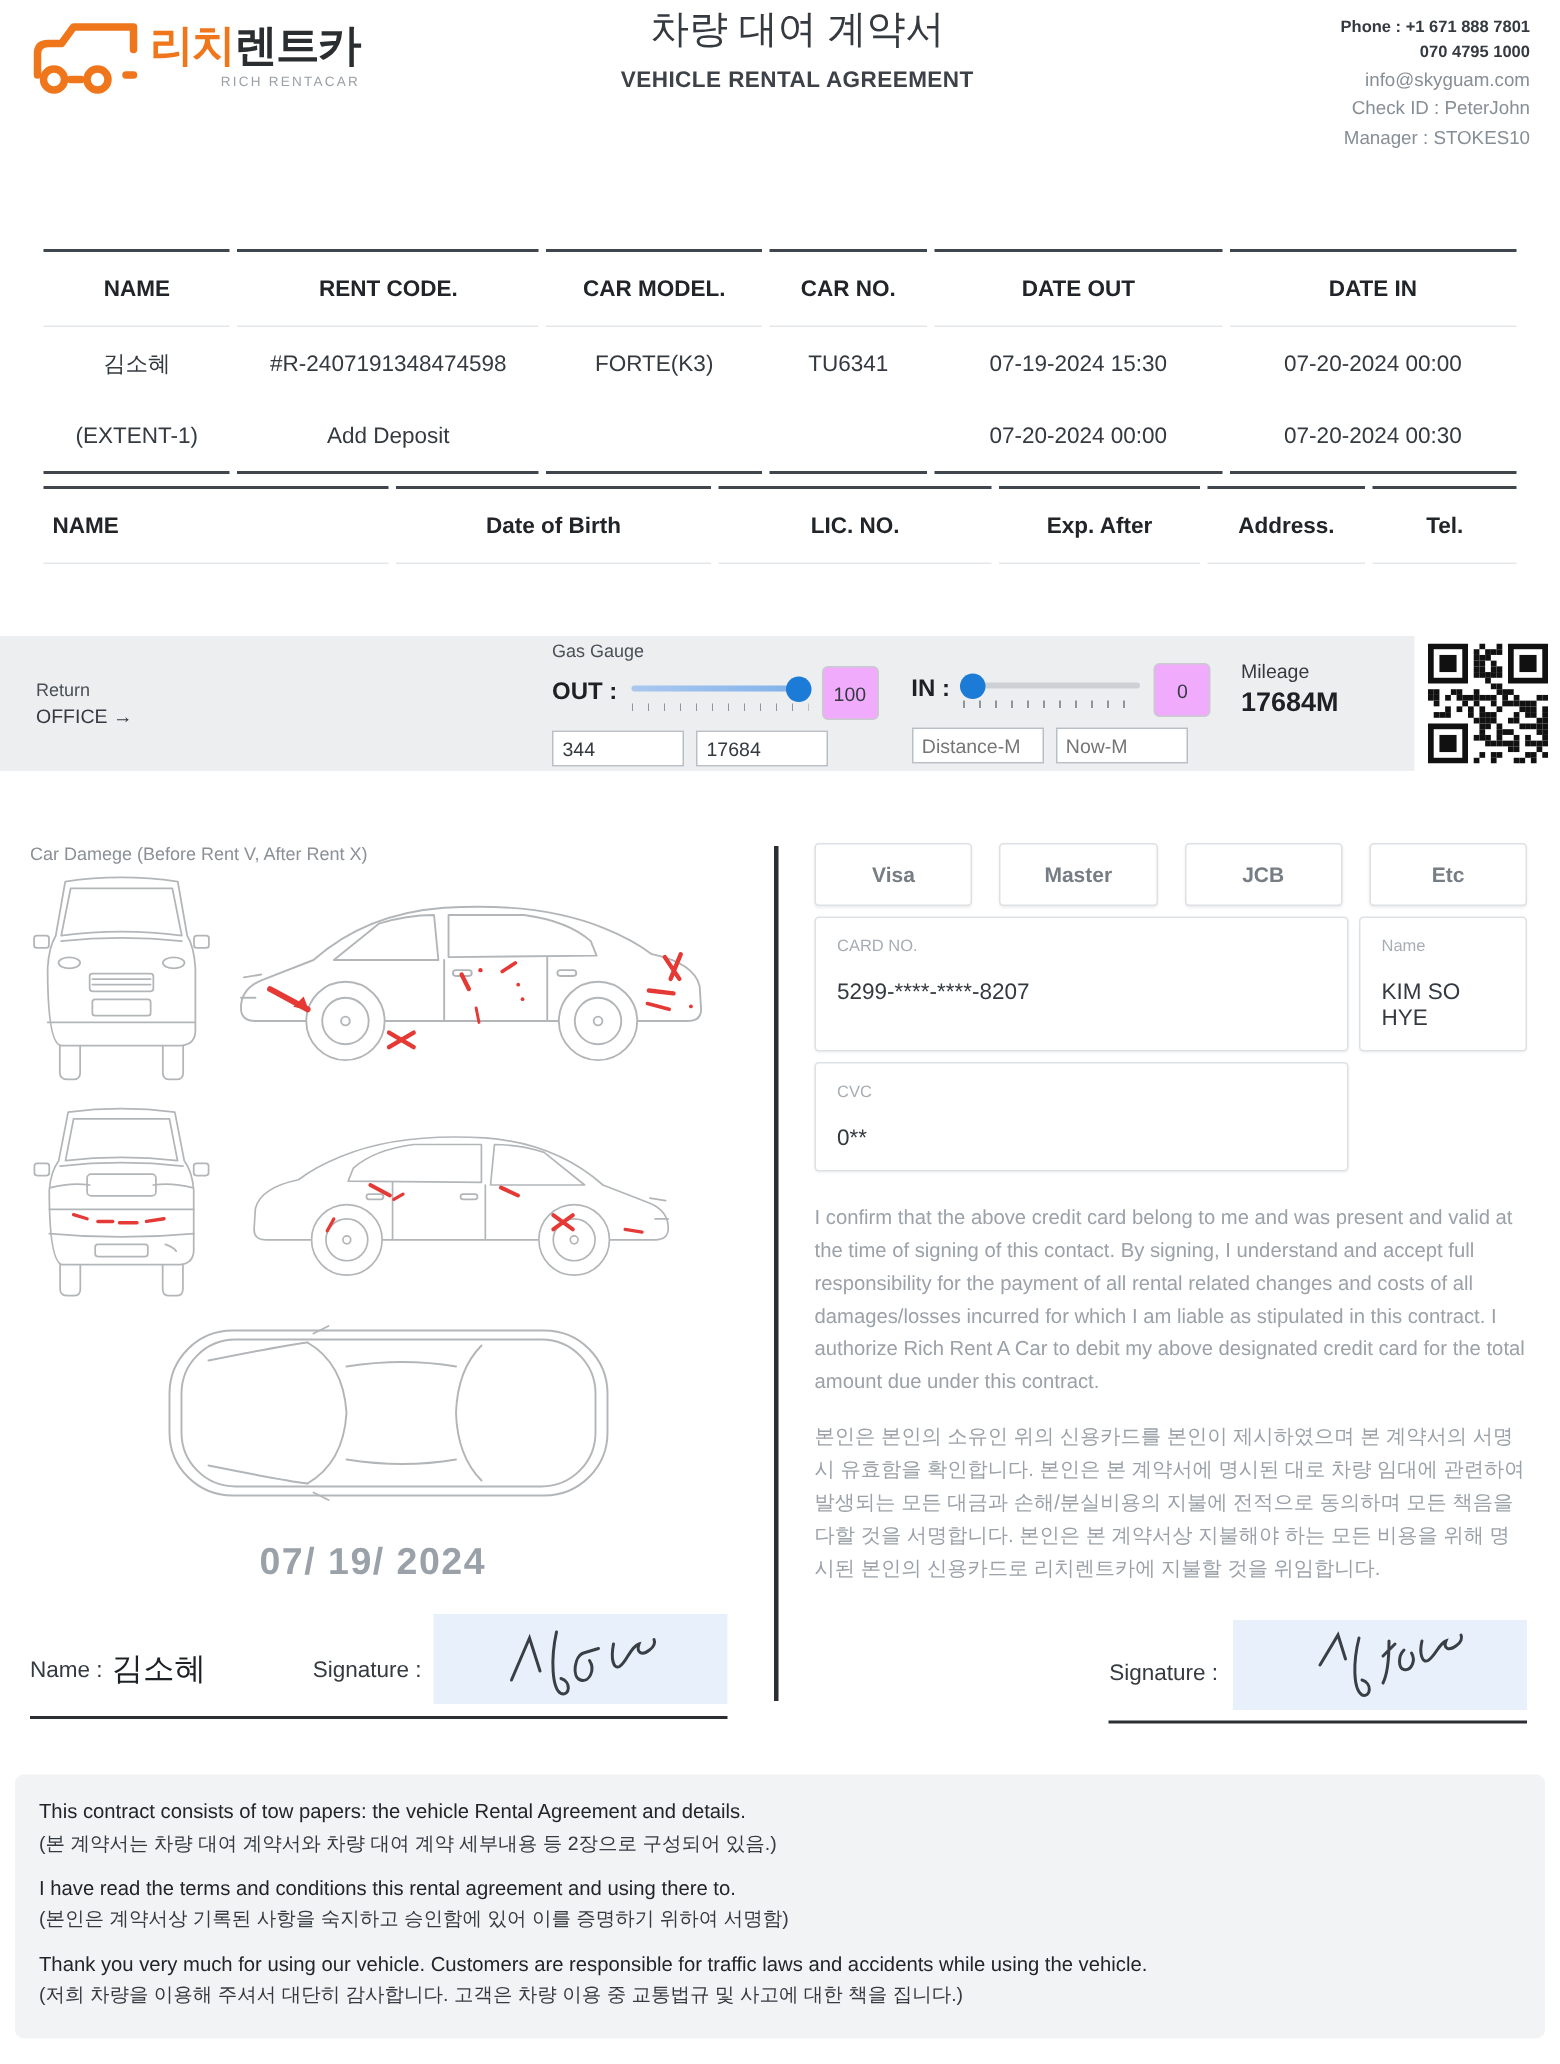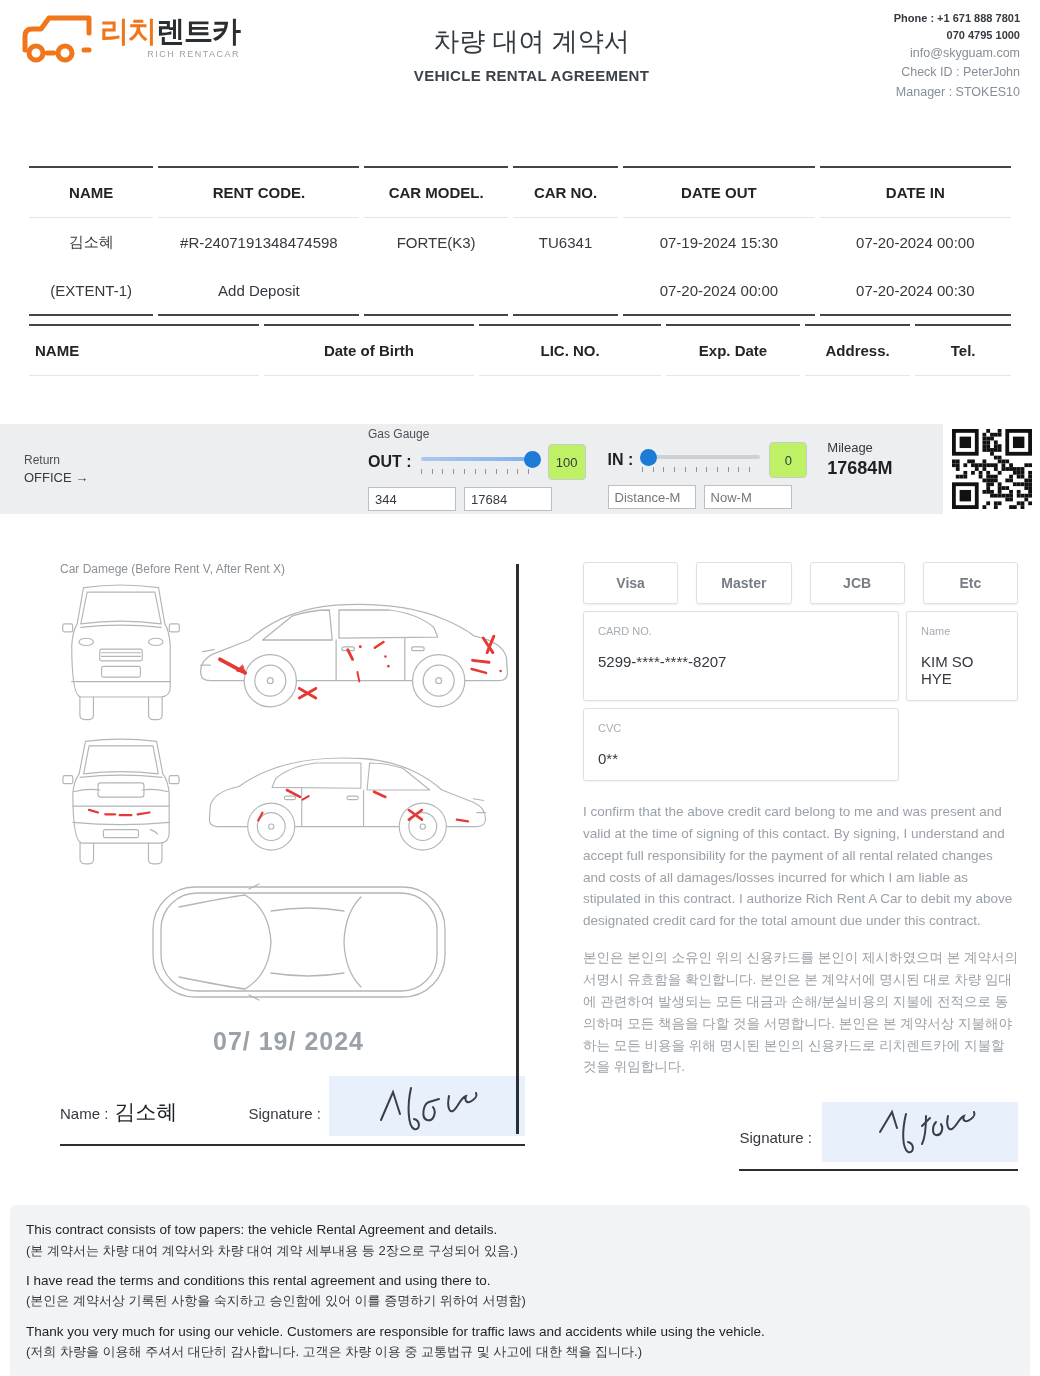--- a/index.html
+++ b/index.html
@@ -9,21 +9,21 @@
     font-family:"Liberation Sans", sans-serif;
   }
   
   .header { position:relative; height:112px; padding:10px 20px 0; display:flex; align-items:flex-start; }
   .logo-wrap { display:flex; align-items:center; position:relative; z-index:2; }
   .logo-text { margin-left:6px; }
   .logo-line1 { font-size:29px; font-weight:bold; line-height:1; letter-spacing:-1px; }
   .logo-ko-orange { color:#f0761c; }
   .logo-ko-dark { color:#2b2e31; }
   .logo-sub { font-size:9px; color:#9aa0a6; letter-spacing:1.5px; text-align:right; margin-top:3px; }
-  .title-block { position:absolute; left:0; right:0; top:24px; text-align:center; z-index:1;padding-left:23px; }
+  .title-block { position:absolute; left:0; right:0; top:2px; text-align:center; z-index:1;padding-left:23px; }
   .title-ko { font-size:26px; color:#343a40; }
   .title-en { font-size:15px; font-weight:bold; color:#3c4248; margin-top:8px; letter-spacing:.3px; }
   .contact { margin-left:auto; text-align:right; line-height:1.55; font-size:12.5px; color:#868e96; position:relative; z-index:2; }
   .contact .strong { font-size:11px; font-weight:bold; color:#343a40; }
   
   .tbl { width:calc(100% - 48px); margin:0 24px; border-collapse:separate; border-spacing:5px 0; }
   .tbl th { border-top:2px solid #40464d; border-bottom:1px solid #e4e7ea; padding:16px 4px; font-size:15px; color:#212529; text-align:center; font-weight:bold; }
   .tbl td { padding:15px 4px; font-size:15px; color:#343a40; text-align:center; }
   .tbl.rental { margin-top:54px; }
   .tbl.rental tbody tr:last-child td { border-bottom:2px solid #40464d; }
@@ -39,31 +39,31 @@
   .gas-col { display:flex; flex-direction:column; }
   .gas-label { font-size:12px; color:#495057; margin-bottom:3px; }
   .slider-row { display:flex; align-items:center; gap:9px; }
   .io-label { font-size:16px; font-weight:bold; color:#1d2125; }
   .slider { position:relative; width:118px; height:16px; }
   .track { position:absolute; top:6px; left:0; right:0; height:4px; border-radius:2px; background:#cdd1d5; }
   .track.blue { background:linear-gradient(to right,#aac8ef,#7fb1ea); }
   .handle { position:absolute; top:0; width:17px; height:17px; border-radius:50%; background:#1d7bd8; }
   .handle.right { right:-2px; } .handle.left { left:-2px; }
   .ticks { width:118px; height:5px; margin-top:2px; background:repeating-linear-gradient(to right,#8e959c 0 1px,transparent 1px 10.7px); }
-  .val-box { width:38px; height:36px; background:#bef264; border:1px solid #c7cbce; border-radius:4px; display:flex; align-items:center; justify-content:center; font-size:13px; color:#343a40; }
+  .val-box { width:38px; height:36px; background:#f0abfc; border:1px solid #c7cbce; border-radius:4px; display:flex; align-items:center; justify-content:center; font-size:13px; color:#343a40; }
   .gas-inputs { display:flex; gap:8px; margin-top:7px; }
   .gas-input { width:88px; height:24px; border:1px solid #b9bfc4; background:#fff; font-size:13px; padding:0 6px; color:#343a40; font-family:inherit; }
   .gas-input::placeholder { color:#6b7publici2; }
   .in-col { margin-left:22px; padding-top:15px; }
   .mileage-block { margin-left:20px; padding-top:13px; }
   .mileage-label { font-size:13px; color:#343a40; }
   .mileage-value { font-size:18px; font-weight:bold; color:#1d2125; margin-top:3px; }
   .qr-box { position:absolute; right:0; top:0; width:97px; height:90px; background:#fff; display:flex; align-items:center; justify-content:center; }
   
-  .main { position:relative; display:flex; margin-top:48px;padding-left:40px; }
+  .main { position:relative; display:flex; margin-top:48px; }
   .divider { position:absolute; left:516px; top:2px; height:570px; width:3px; background:#2b2f33; }
   .left-col { width:497px; padding-left:20px; }
   .damage-label { font-size:12px; color:#8a9096; margin-bottom:4px; }
   .diag-row { display:flex; align-items:center; }
   .diag-top { display:flex; justify-content:center; }
   .date-big { text-align:center; font-size:25px; font-weight:bold; color:#9aa1a8; margin:24px 20px 20px 0; letter-spacing:1px; }
   .name-row { display:flex; align-items:flex-end; padding-bottom:8px; border-bottom:2px solid #2b2f33; margin-right:12px; }
   .name-label { font-size:15px; color:#343a40; padding-bottom:14px; }
   .name-value { font-size:21px; color:#1d2125; margin-left:6px; padding-bottom:10px; }
   .sig-label { font-size:15px; color:#343a40; margin-left:auto; padding-bottom:14px; margin-right:8px; }
@@ -154,21 +154,21 @@
     </tr>
   </tbody>
 </table>
 
 <table class="tbl driver">
   <thead>
     <tr>
       <th class="left" style="width:24%">NAME</th>
       <th style="width:22%">Date of Birth</th>
       <th style="width:19%">LIC. NO.</th>
-      <th style="width:14%">Exp. Date</th>
+      <th style="width:14%">Exp. After</th>
       <th style="width:11%">Address.</th>
       <th style="width:10%">Tel.</th>
     </tr>
   </thead>
   <tbody>
     <tr>
         <td class="empty" colspan="6"></td>
       </tr>
   </tbody>
 </table>

